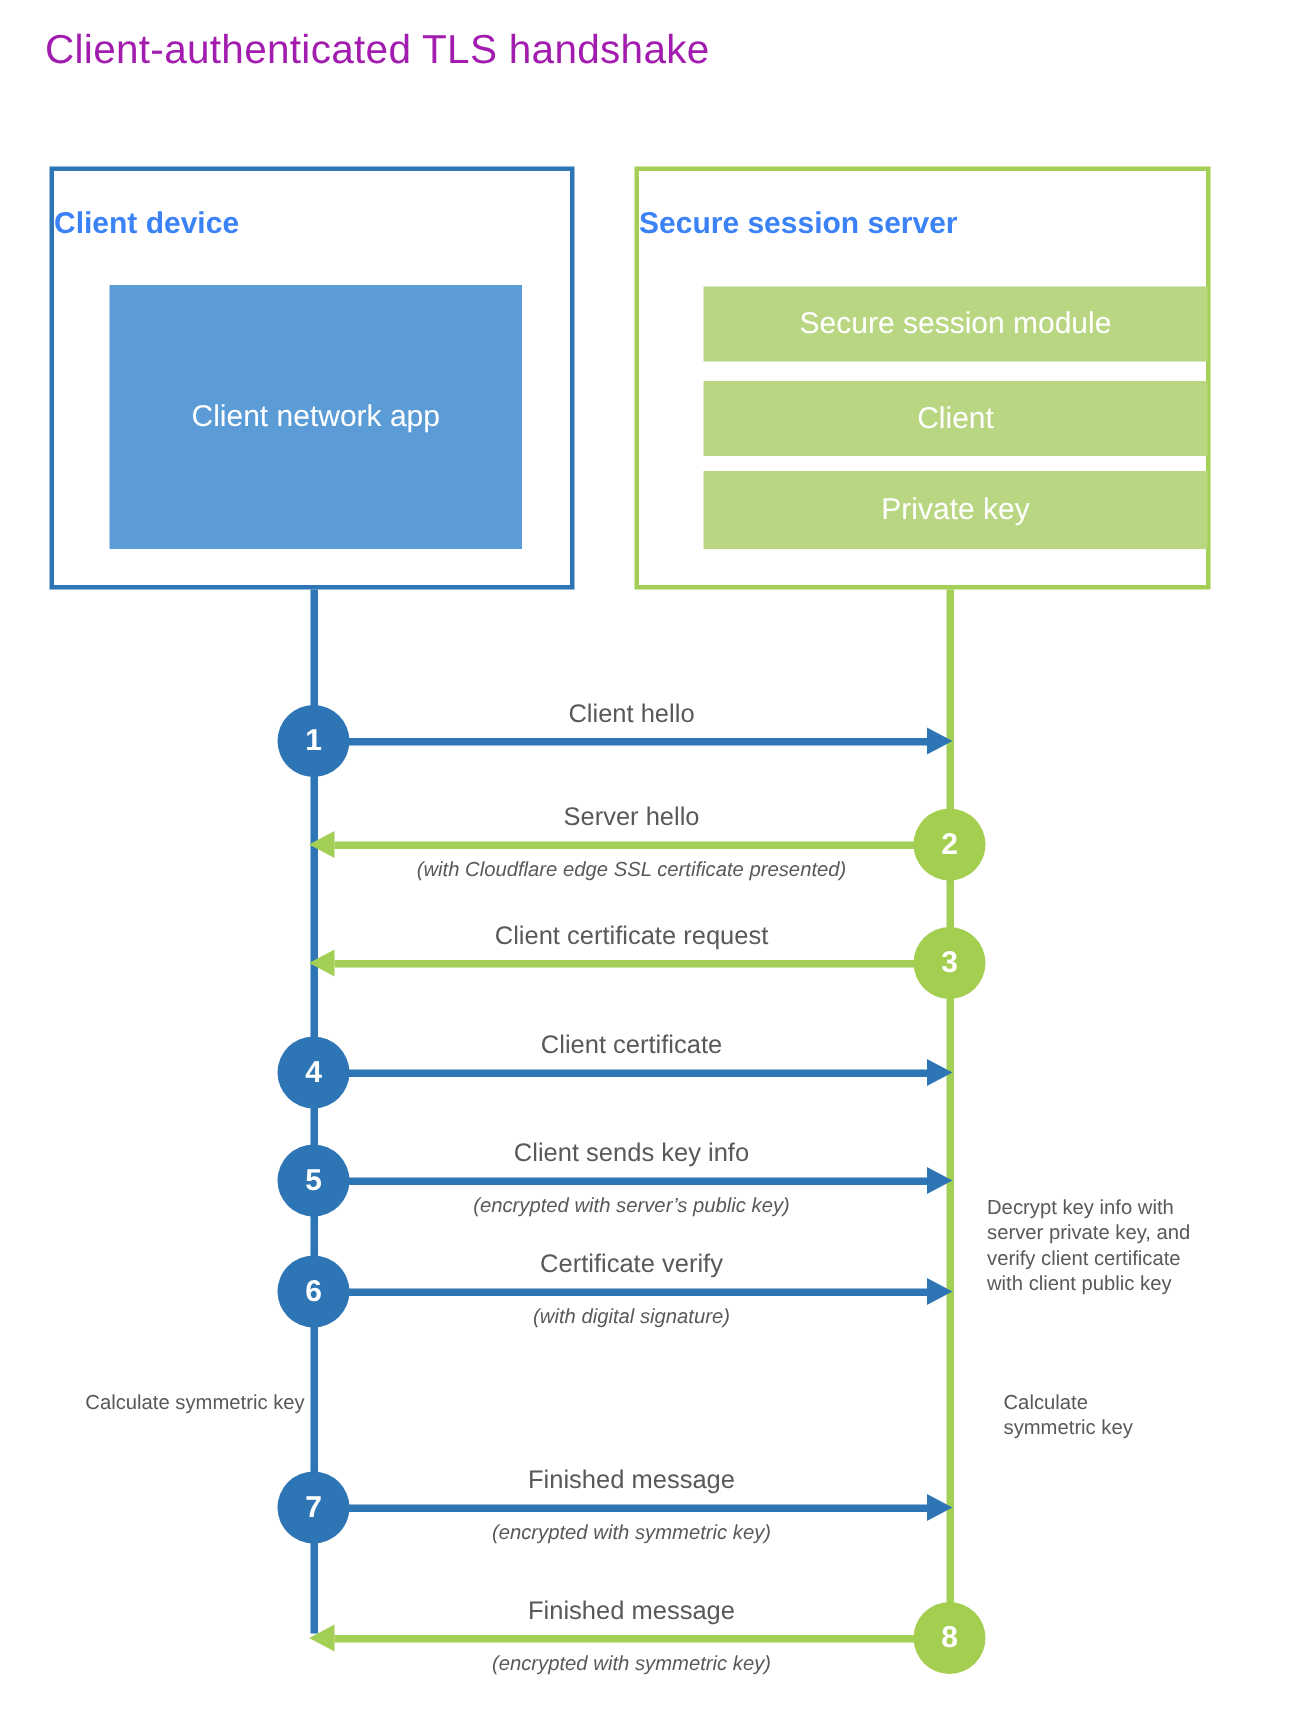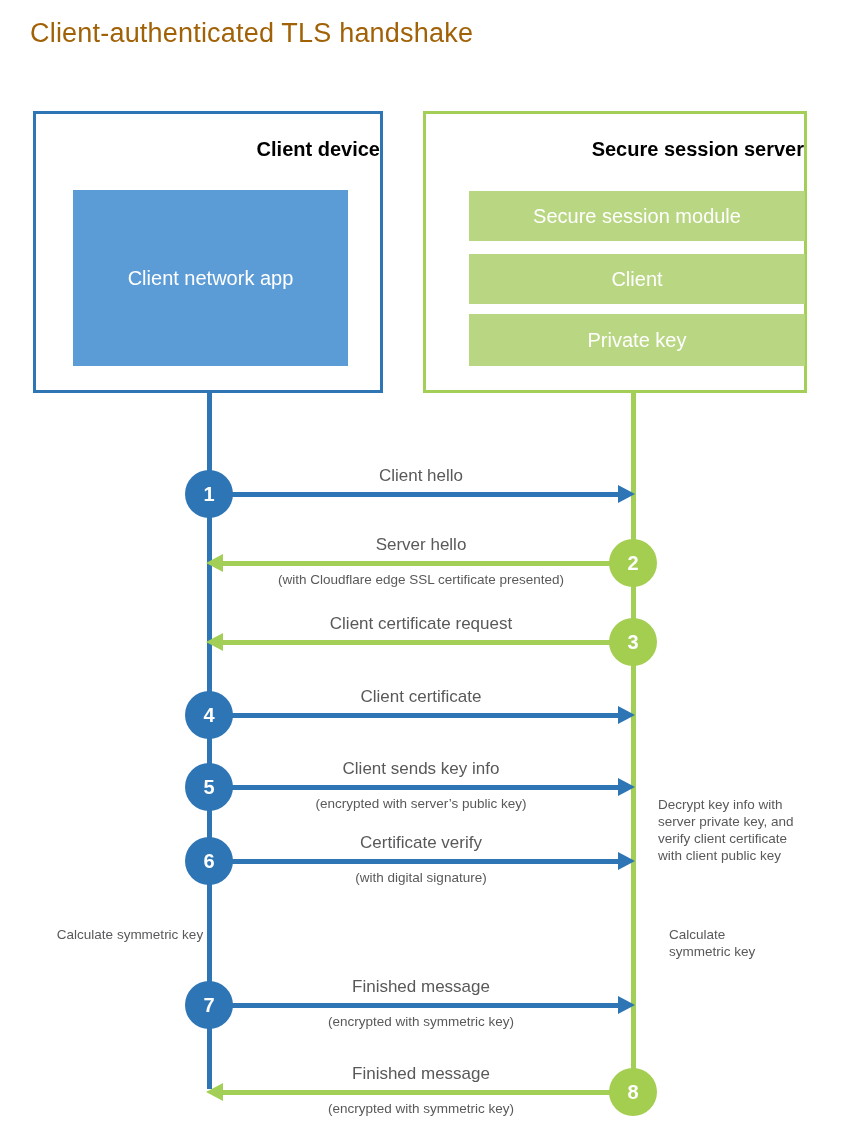--- a/index.html
+++ b/index.html
@@ -3,28 +3,28 @@
 <meta charset="utf-8">
 <style>
   html,body{margin:0;padding:0;background:#ffffff;}
   #canvas{
     position:relative;width:865px;height:1146px;background:#ffffff;overflow:hidden;
     font-family:"Liberation Sans", sans-serif;
   }
   
   .page-title{
     position:absolute;left:30px;top:18px;font-size:27px;font-weight:300;
-    color:#a16207;letter-spacing:0.2px;
+    color:#a21caf;letter-spacing:0.2px;
   }
   
   .actor-box{position:absolute;top:111px;height:282px;background:#fff;box-sizing:border-box;}
   .client-box{left:33px;width:350px;border:3px solid #2e75b6;}
   .server-box{left:423px;width:384px;border:3px solid #a3cf56;}
   .actor-title{
-    margin-top:24px;text-align:right;font-size:20px;font-weight:bold;color:#000000;
+    margin-top:24px;text-align:left;font-size:20px;font-weight:bold;color:#3b82f6;
   }
   .app-box{
     position:absolute;left:37px;top:76px;width:275px;height:176px;background:#5c9cd6;
     display:flex;align-items:center;justify-content:center;text-align:center;
     color:#ffffff;font-size:20px;line-height:26px;padding:0 40px;box-sizing:border-box;
   }
   .module-bar{
     position:absolute;left:43px;width:336px;height:50px;background:#b9d783;
     display:flex;align-items:center;justify-content:center;
     color:#ffffff;font-size:20px;
@@ -47,21 +47,21 @@
     color:#ffffff;font-size:20px;font-weight:bold;
   }
   .circle.blue{background:#2e75b6;}
   .circle.green{background:#a4ce50;}
   .arrow-label{
     position:absolute;left:209px;width:424px;text-align:center;
     font-size:17px;color:#58595b;
   }
   .arrow-sublabel{
     position:absolute;left:209px;width:424px;text-align:center;
-    font-size:13.5px;color:#58595b;
+    font-size:13.5px;color:#58595b;font-style:italic;
   }
   
   .side-note{
     position:absolute;font-size:13.5px;line-height:17px;color:#58595b;
   }
   .note-calc-left{left:55px;top:926px;width:150px;text-align:center;}
   .note-calc-right{left:669px;top:926px;width:110px;text-align:left;}
   .note-decrypt{left:658px;top:796px;width:152px;text-align:left;}
 </style>
 </head>

